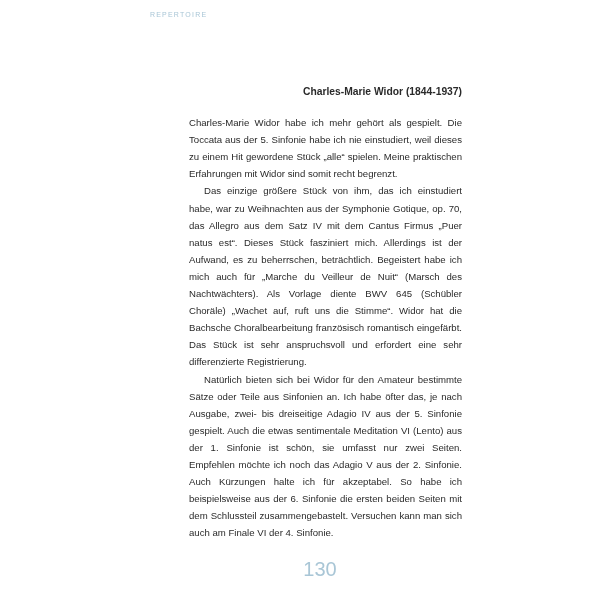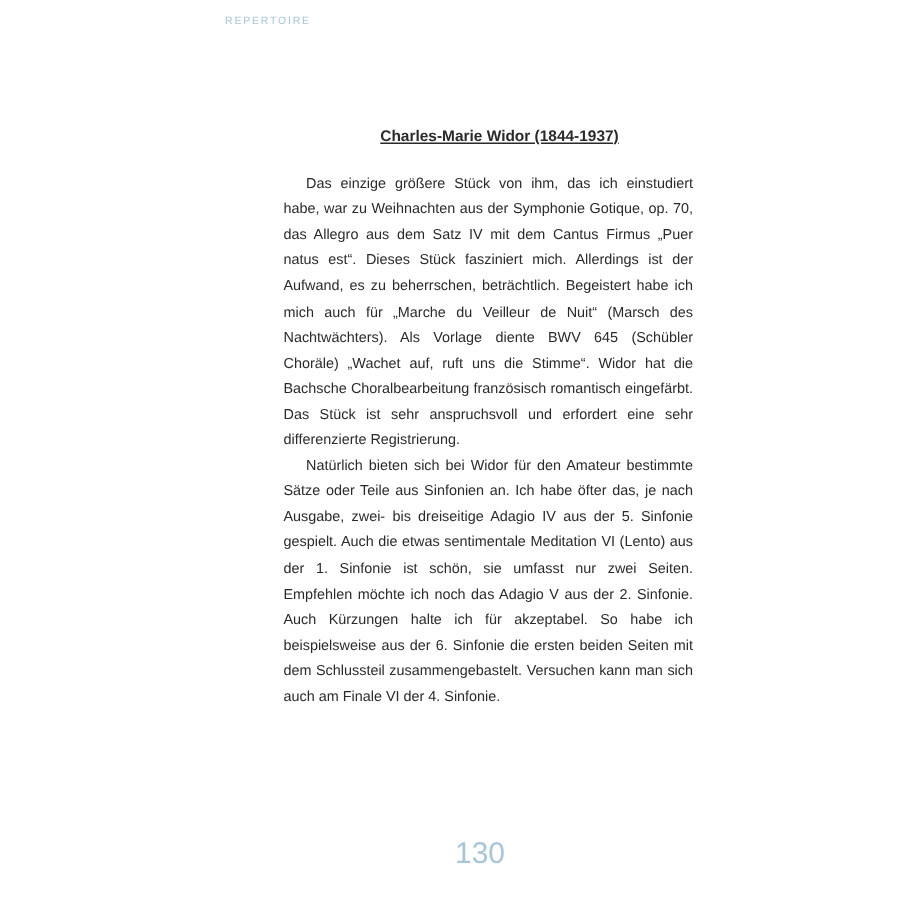--- a/index.html
+++ b/index.html
@@ -14,32 +14,33 @@
       font-size: 7px; letter-spacing: 1.2px; color: #a9c6d6;
     }
     .text-block {
       position: absolute; left: 189px; width: 273px; top: 70px;
       font-size: 9.6px; line-height: 17.1px; text-align: justify;
     }
     .text-block p { margin: 0; }
     .indent { text-indent: 15px; }
     .section-heading {
       font-weight: bold; font-size: 10.3px;
-      margin: 13px 0 14px 15px !important; text-align: center; text-decoration: underline;
+      margin: 13px 0 14px 15px !important; text-align: right;
     }
     .last-line { text-align-last: left; }
     .page-number {
       position: absolute; left: 0; width: 640px; top: 558px;
       text-align: center; font-size: 20px; color: #a9c6d6; font-weight: 300;
     }
   </style>
 </head>
 <body>
 
 <div class="running-head">REPERTOIRE</div>
 
 <div class="text-block">
   <p class="section-heading">Charles-Marie Widor (1844-1937)</p>
+  <p class="last-line">Charles-Marie Widor habe ich mehr gehört als gespielt. Die Toccata aus der 5. Sinfonie habe ich nie einstudiert, weil dieses zu einem Hit gewordene Stück „alle“ spielen. Meine praktischen Erfahrungen mit Widor sind somit recht begrenzt.</p>
   <p class="indent last-line">Das einzige größere Stück von ihm, das ich einstudiert habe, war zu Weihnachten aus der Symphonie Gotique, op. 70, das Allegro aus dem Satz IV mit dem Cantus Firmus „Puer natus est“. Dieses Stück fasziniert mich. Allerdings ist der Aufwand, es zu beherrschen, beträchtlich. Begeistert habe ich mich auch für „Marche du Veilleur de Nuit“ (Marsch des Nachtwächters). Als Vorlage diente BWV 645 (Schübler Choräle) „Wachet auf, ruft uns die Stimme“. Widor hat die Bachsche Choralbearbeitung französisch romantisch eingefärbt. Das Stück ist sehr anspruchsvoll und erfordert eine sehr differenzierte Registrierung.</p>
   <p class="indent last-line">Natürlich bieten sich bei Widor für den Amateur bestimmte Sätze oder Teile aus Sinfonien an. Ich habe öfter das, je nach Ausgabe, zwei- bis dreiseitige Adagio IV aus der 5. Sinfonie gespielt. Auch die etwas sentimentale Meditation VI (Lento) aus der 1. Sinfonie ist schön, sie umfasst nur zwei Seiten. Empfehlen möchte ich noch das Adagio V aus der 2. Sinfonie. Auch Kürzungen halte ich für akzeptabel. So habe ich beispielsweise aus der 6. Sinfonie die ersten beiden Seiten mit dem Schlussteil zusammengebastelt. Versuchen kann man sich auch am Finale VI der 4. Sinfonie.</p>
 </div>
 
 <div class="page-number">130</div>
 
 </body></html>

